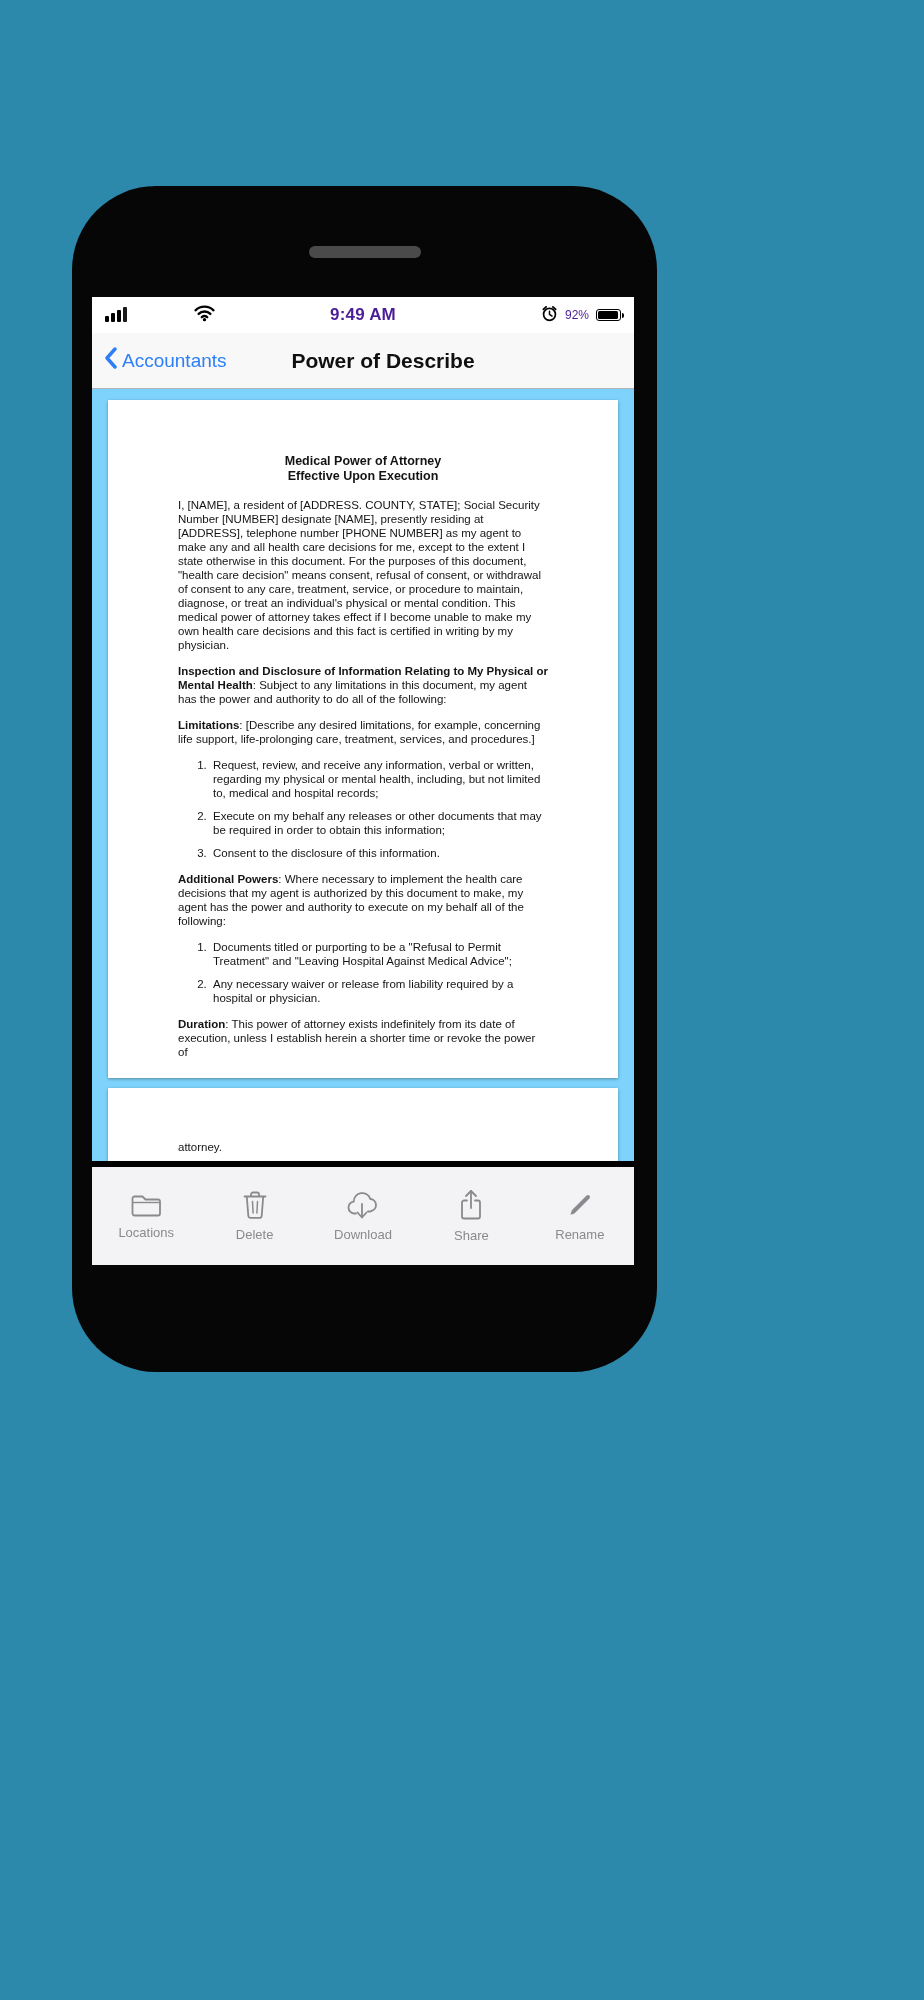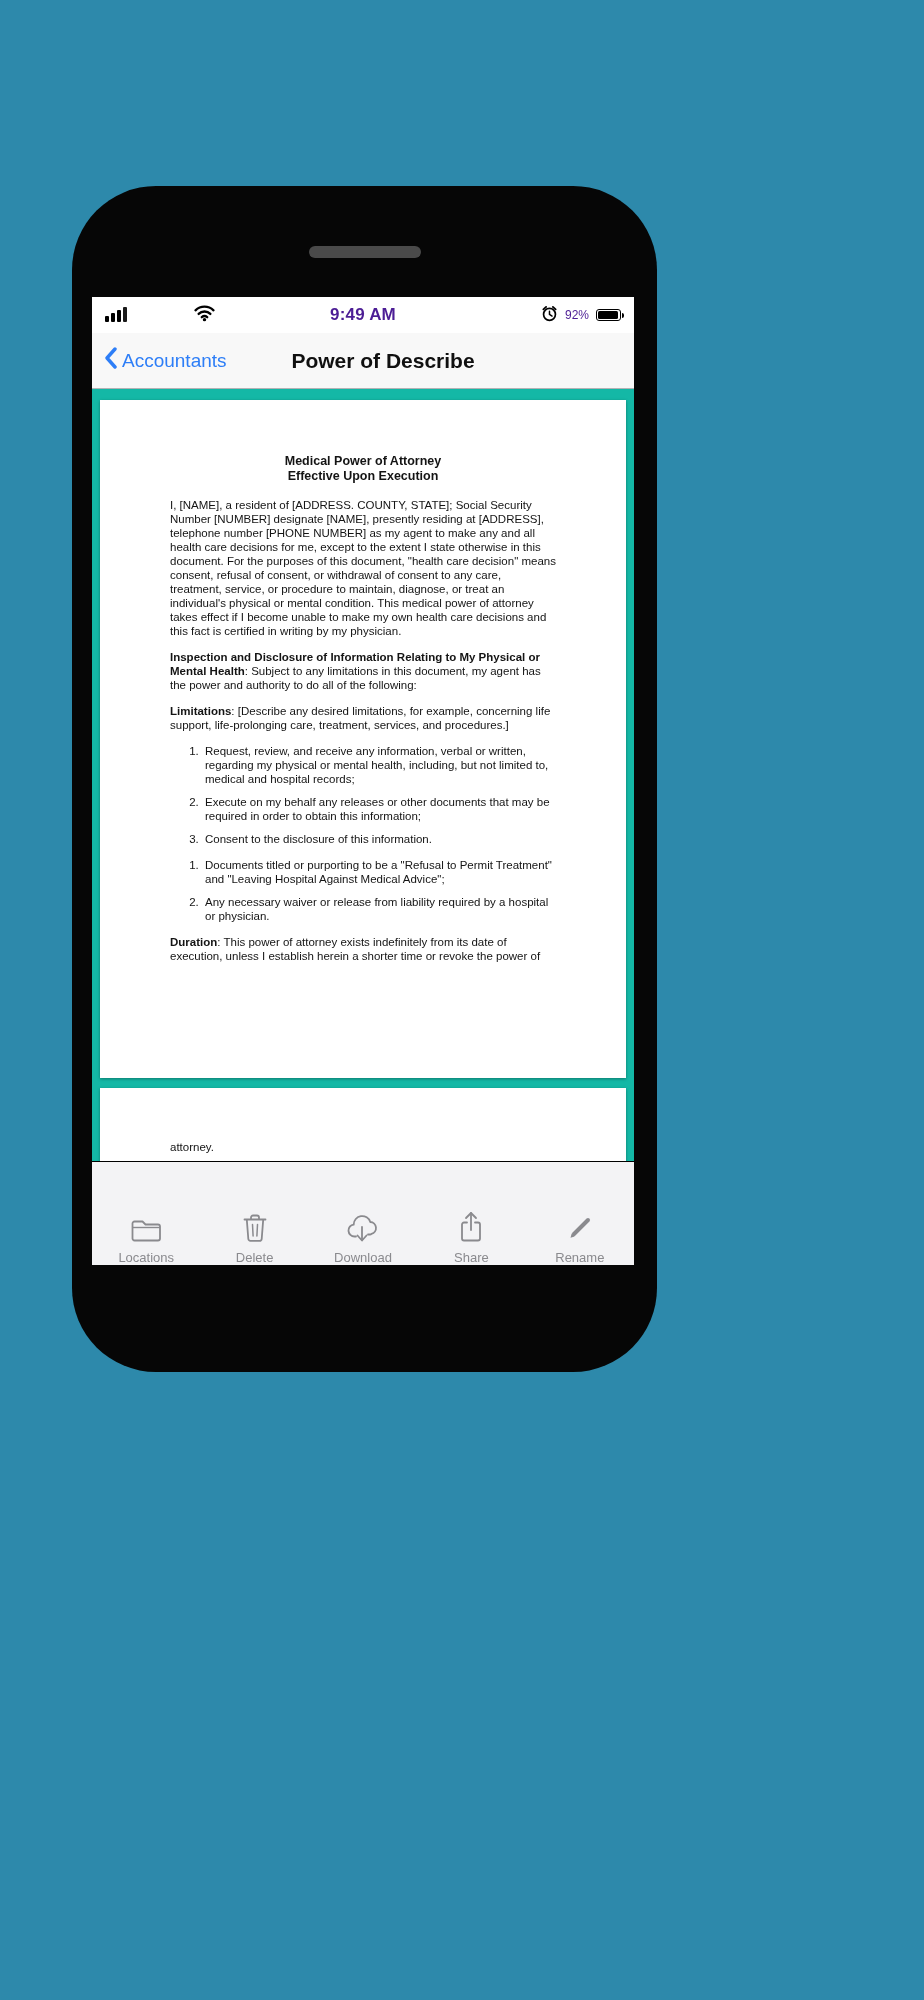--- a/index.html
+++ b/index.html
@@ -69,23 +69,23 @@
   .nav-title {
     position: absolute; left: 40px; right: 0;
     text-align: center;
     font-size: 21px; font-weight: bold; color: #101010;
     pointer-events: none;
   }
 
   
   .doc-area {
     flex: 1 1 auto;
-    background: #14b8a6;
+    background: #7dd3fc;
     overflow: hidden;
-    padding: 11px 8px 0;
+    padding: 11px 16px 0;
   }
   .page {
     background: #ffffff;
     box-shadow: 0 1px 3px rgba(0,0,0,.35);
   }
   .page-1 {
     height: 678px;
     padding: 54px 70px 0;
     margin-bottom: 10px;
     overflow: hidden;
@@ -102,22 +102,22 @@
   }
   .doc-text p { margin: 0 0 12px; }
   .doc-text b { font-weight: bold; }
   .doc-text ol { margin: 0 0 12px; padding-left: 32px; }
   .doc-text li { margin-bottom: 9px; padding-left: 3px; }
 
   
   .toolbar {
     flex: 0 0 104px; height: 104px;
     background: #f3f3f5;
-    border-top: 1px solid #000000;
-    display: flex; align-items: flex-end;
+    border-top: 6px solid #000000;
+    display: flex; align-items: center;
   }
   .tb-item {
     flex: 1; display: flex; flex-direction: column;
     align-items: center; justify-content: center; gap: 7px;
     color: #8a8a8e; font-size: 13px;
     cursor: pointer;
   }
   .tb-icon svg { display: block; }
 </style>
 </head>
@@ -188,20 +188,21 @@
         <p><b>Inspection and Disclosure of Information Relating to My Physical or Mental Health</b><span>: Subject to any limitations in this document, my agent has the power and authority to do all of the following:</span></p>
 
         <p><b>Limitations</b><span>: [Describe any desired limitations, for example, concerning life support, life-prolonging care, treatment, services, and procedures.]</span></p>
 
         <ol>
           <li>Request, review, and receive any information, verbal or written, regarding my physical or mental health, including, but not limited to, medical and hospital records;</li>
           <li>Execute on my behalf any releases or other documents that may be required in order to obtain this information;</li>
           <li>Consent to the disclosure of this information.</li>
         </ol>
 
+        <p><b>Additional Powers</b><span>: Where necessary to implement the health care decisions that my agent is authorized by this document to make, my agent has the power and authority to execute on my behalf all of the following:</span></p>
 
         <ol>
           <li>Documents titled or purporting to be a "Refusal to Permit Treatment" and "Leaving Hospital Against Medical Advice";</li>
           <li>Any necessary waiver or release from liability required by a hospital or physician.</li>
         </ol>
 
         <p><b>Duration</b><span>: This power of attorney exists indefinitely from its date of execution, unless I establish herein a shorter time or revoke the power of</span></p>
       </div>
 
       <div class="page page-2 doc-text">

